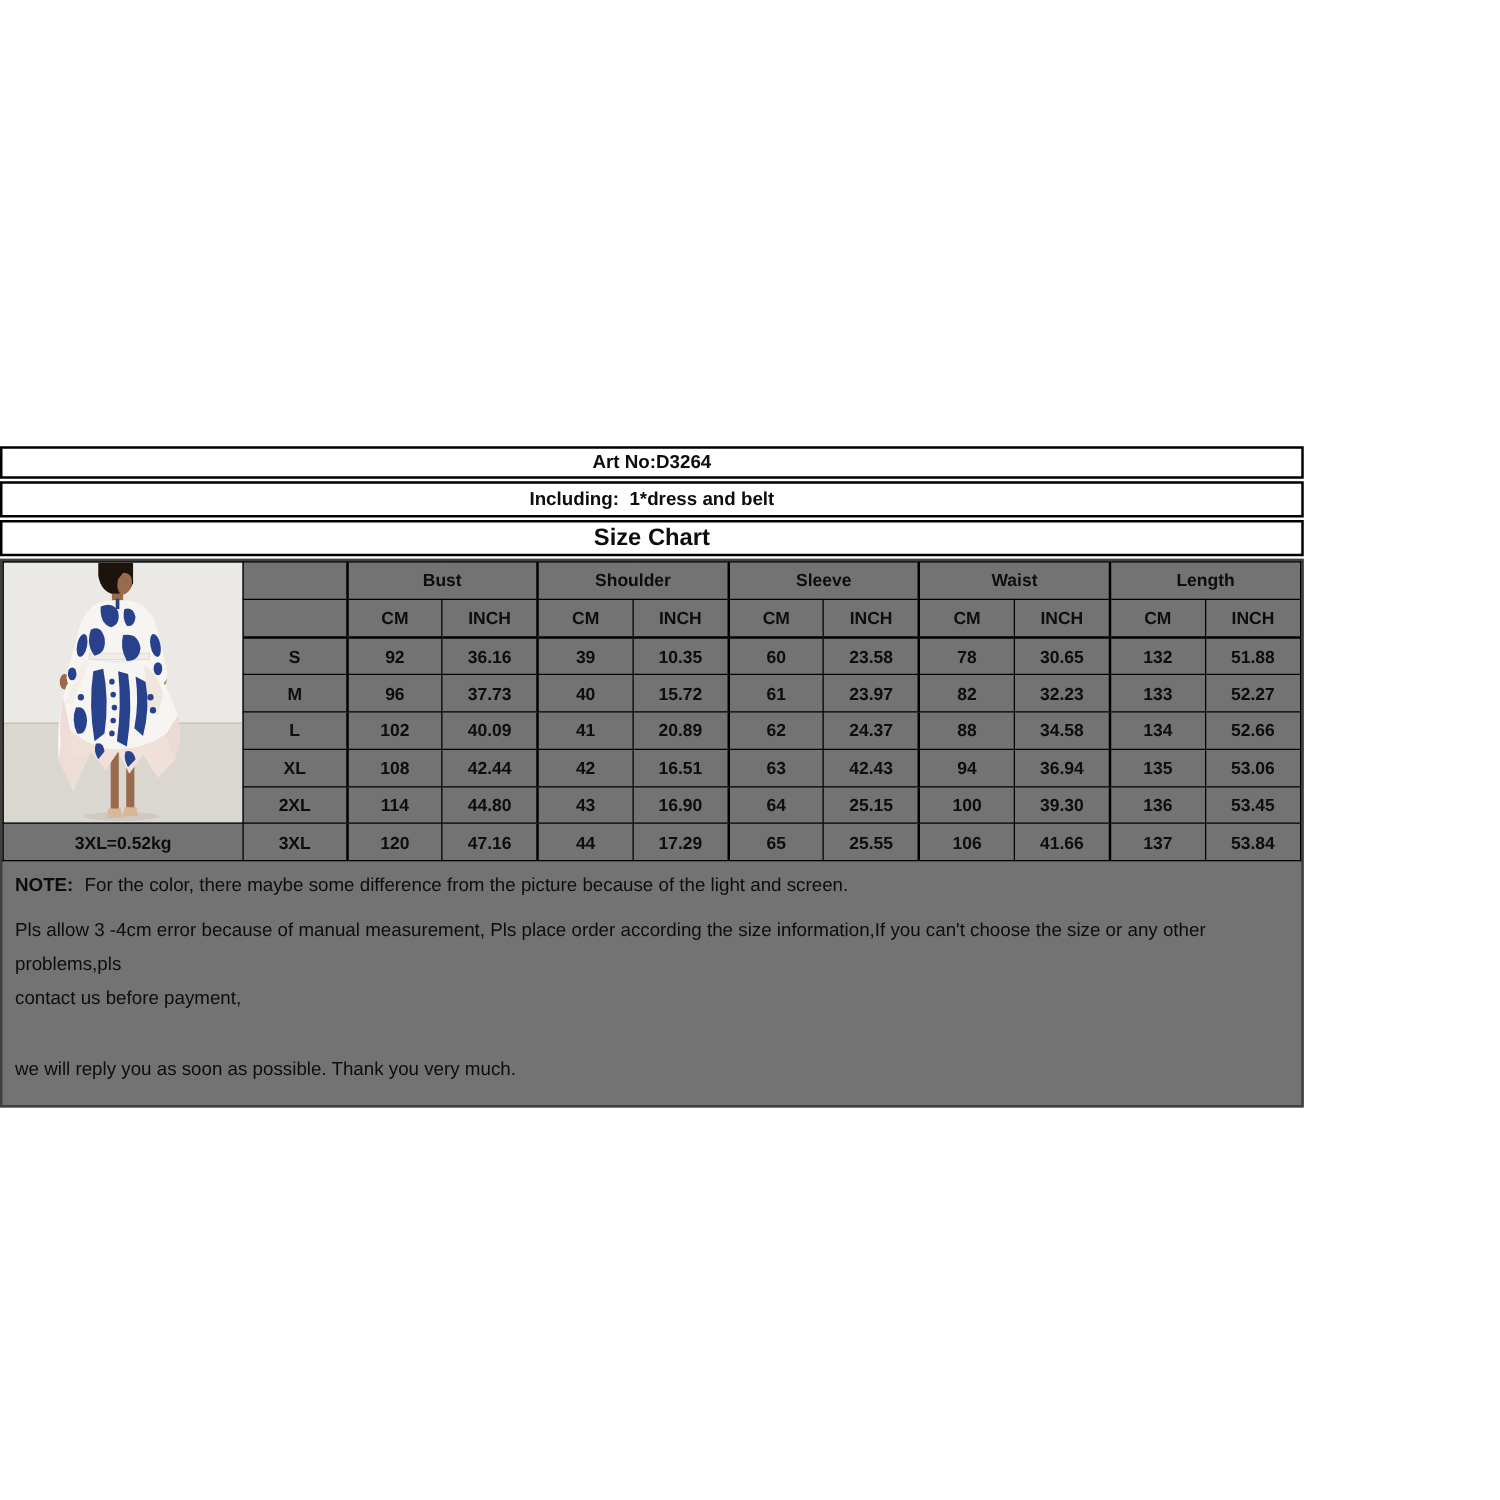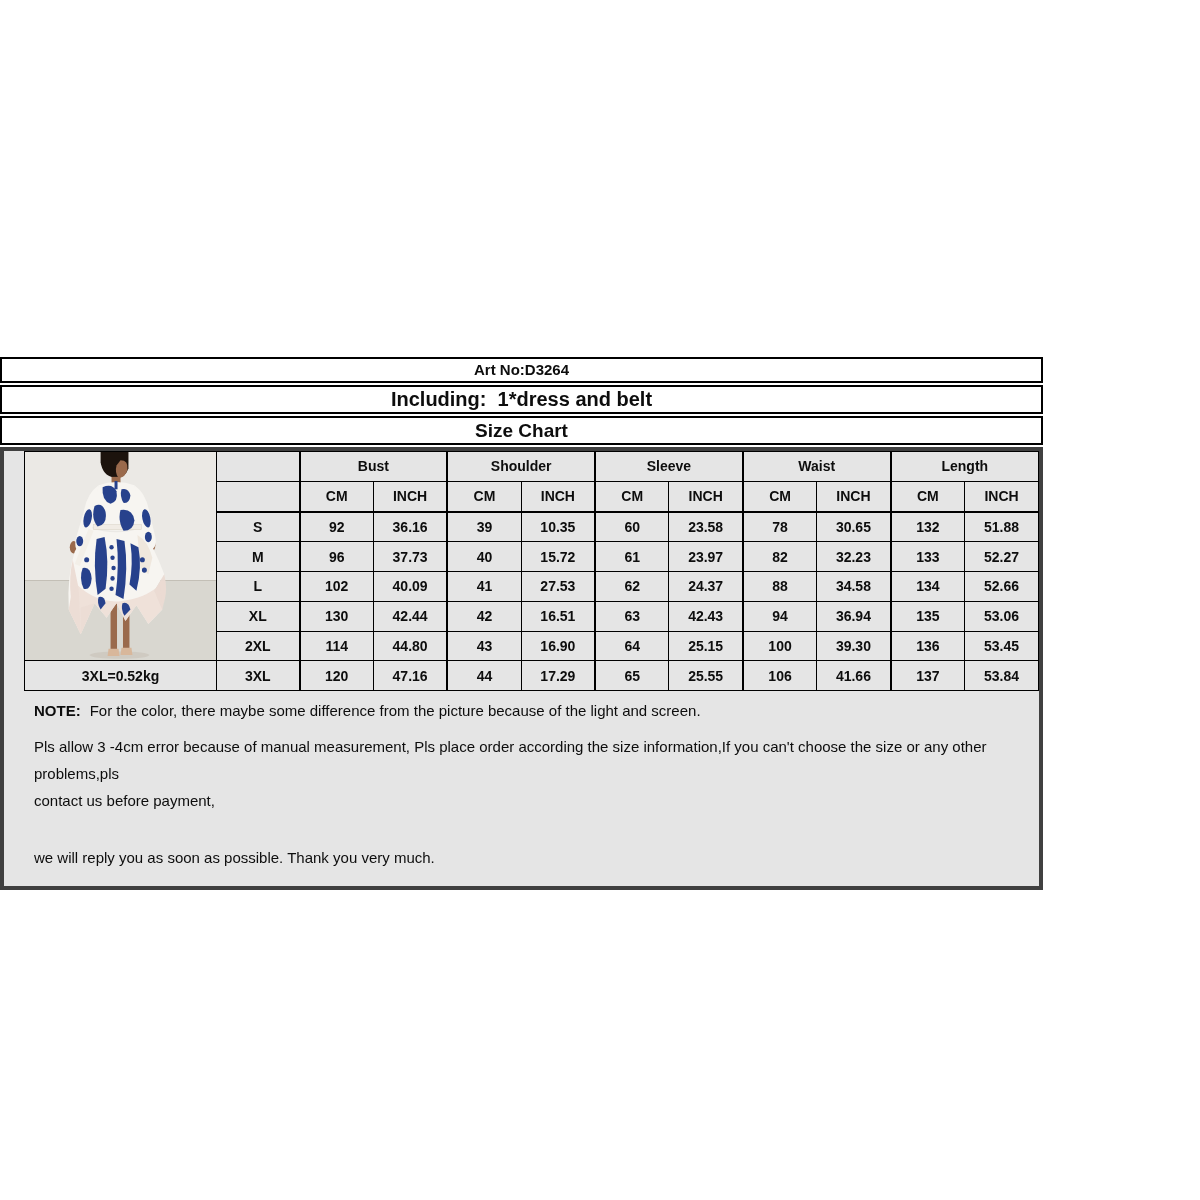--- a/index.html
+++ b/index.html
@@ -8,24 +8,24 @@
     background:#ffffff; color:#0d0d0d;
     font-family:"Liberation Sans", sans-serif;
   }
   .sheet { position:absolute; left:0; top:357px; width:1043px; }
 
   .title-box {
     border:2px solid #000; text-align:center; font-weight:bold;
     margin-bottom:2px; background:#fff;
   }
   .art-no     { font-size:15px; line-height:22px; }
-  .including  { font-size:20px; line-height:25px; white-space:pre; }
+  .including  { font-size:15px; line-height:25px; white-space:pre; }
   .size-chart { font-size:19px; line-height:25px; }
 
-  .main-box { border:4px solid #404040; background:#e5e5e5;padding-left:20px; }
+  .main-box { border:2px solid #404040; background:#737373; }
 
   table.size-table {
     width:100%; border-collapse:collapse; table-layout:fixed;
   }
   .size-table td, .size-table th {
     border:1px solid #000; padding:0; text-align:center;
     font-size:14px; font-weight:bold; height:28.75px;
     overflow:hidden; white-space:nowrap;
   }
   .size-table .grp      { border-left-width:2px; }
@@ -182,31 +182,31 @@
             <td class="val-cell grp">82</td>
             <td class="val-cell">32.23</td>
             <td class="val-cell grp">133</td>
             <td class="val-cell">52.27</td>
           </tr>
           <tr>
             <td class="size-cell">L</td>
             <td class="val-cell grp">102</td>
             <td class="val-cell">40.09</td>
             <td class="val-cell grp">41</td>
-            <td class="val-cell">27.53</td>
+            <td class="val-cell">20.89</td>
             <td class="val-cell grp">62</td>
             <td class="val-cell">24.37</td>
             <td class="val-cell grp">88</td>
             <td class="val-cell">34.58</td>
             <td class="val-cell grp">134</td>
             <td class="val-cell">52.66</td>
           </tr>
           <tr>
             <td class="size-cell">XL</td>
-            <td class="val-cell grp">130</td>
+            <td class="val-cell grp">108</td>
             <td class="val-cell">42.44</td>
             <td class="val-cell grp">42</td>
             <td class="val-cell">16.51</td>
             <td class="val-cell grp">63</td>
             <td class="val-cell">42.43</td>
             <td class="val-cell grp">94</td>
             <td class="val-cell">36.94</td>
             <td class="val-cell grp">135</td>
             <td class="val-cell">53.06</td>
           </tr>

